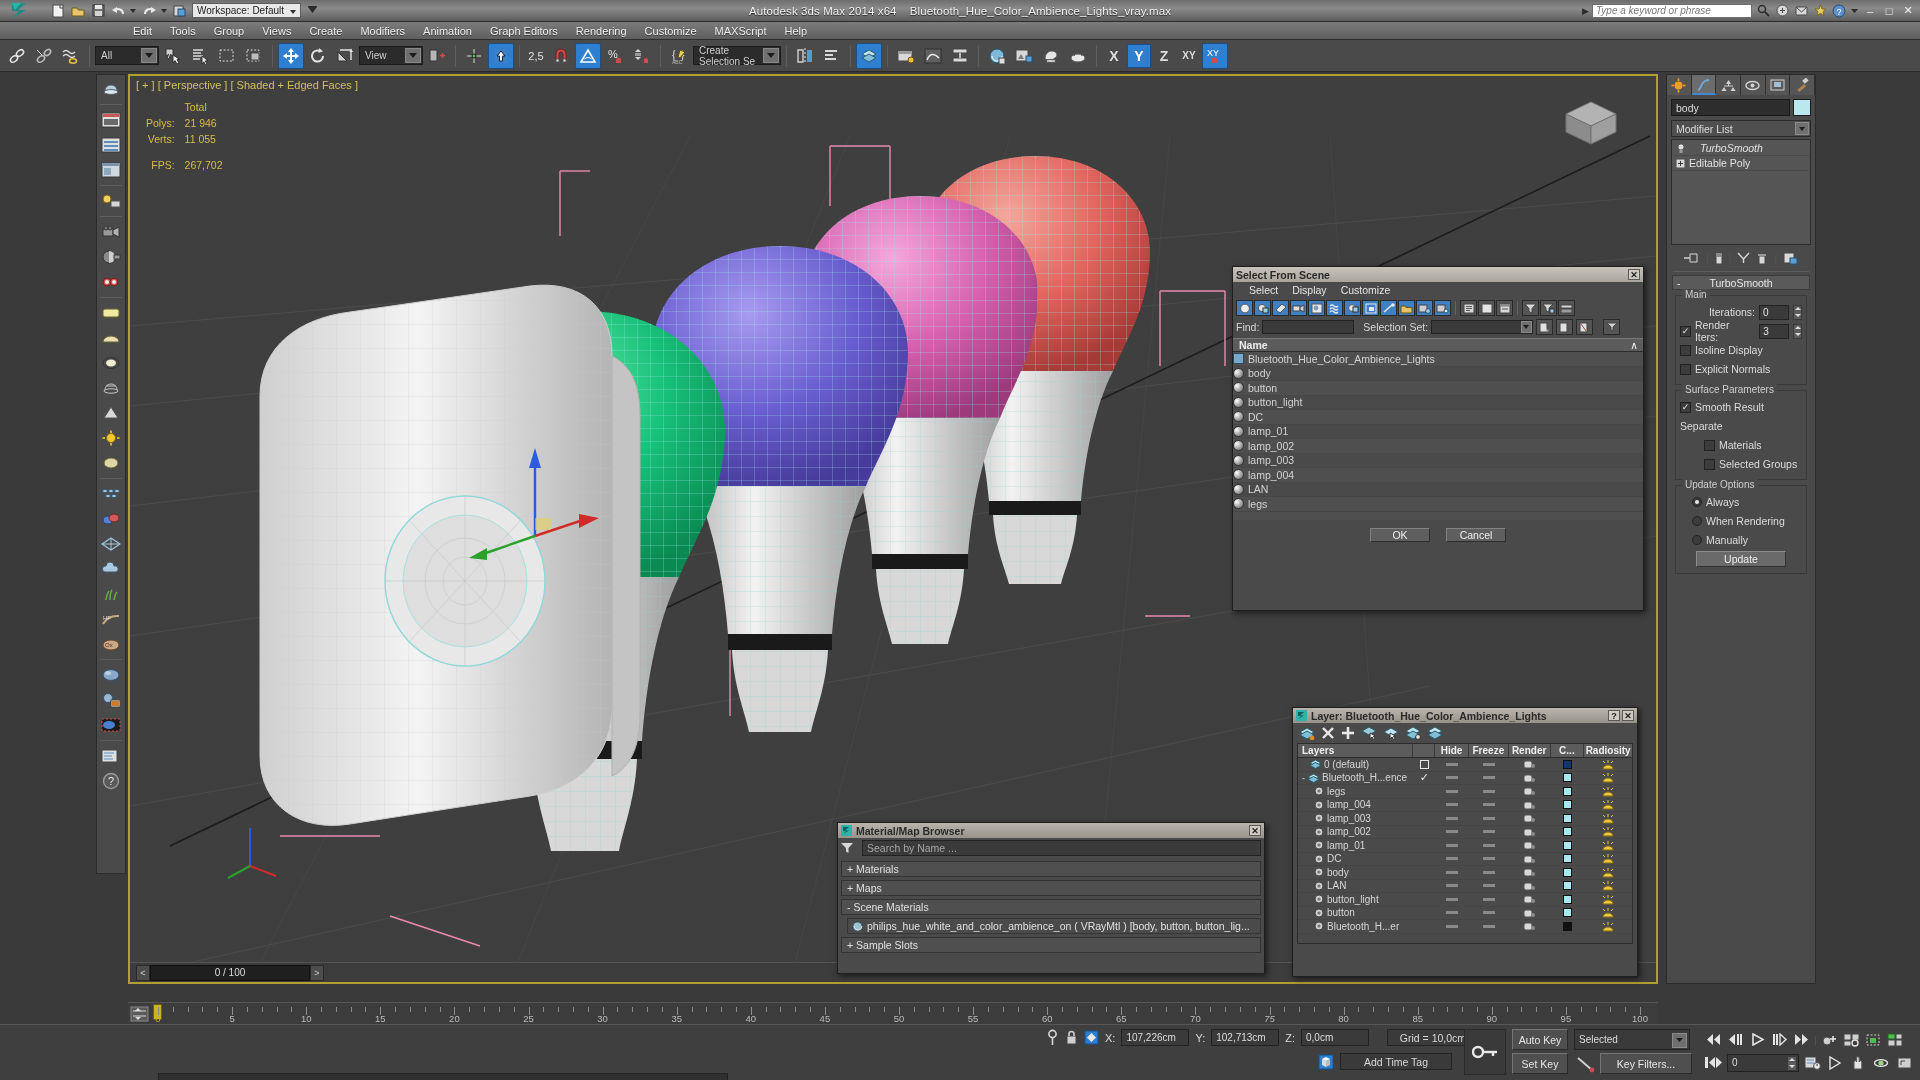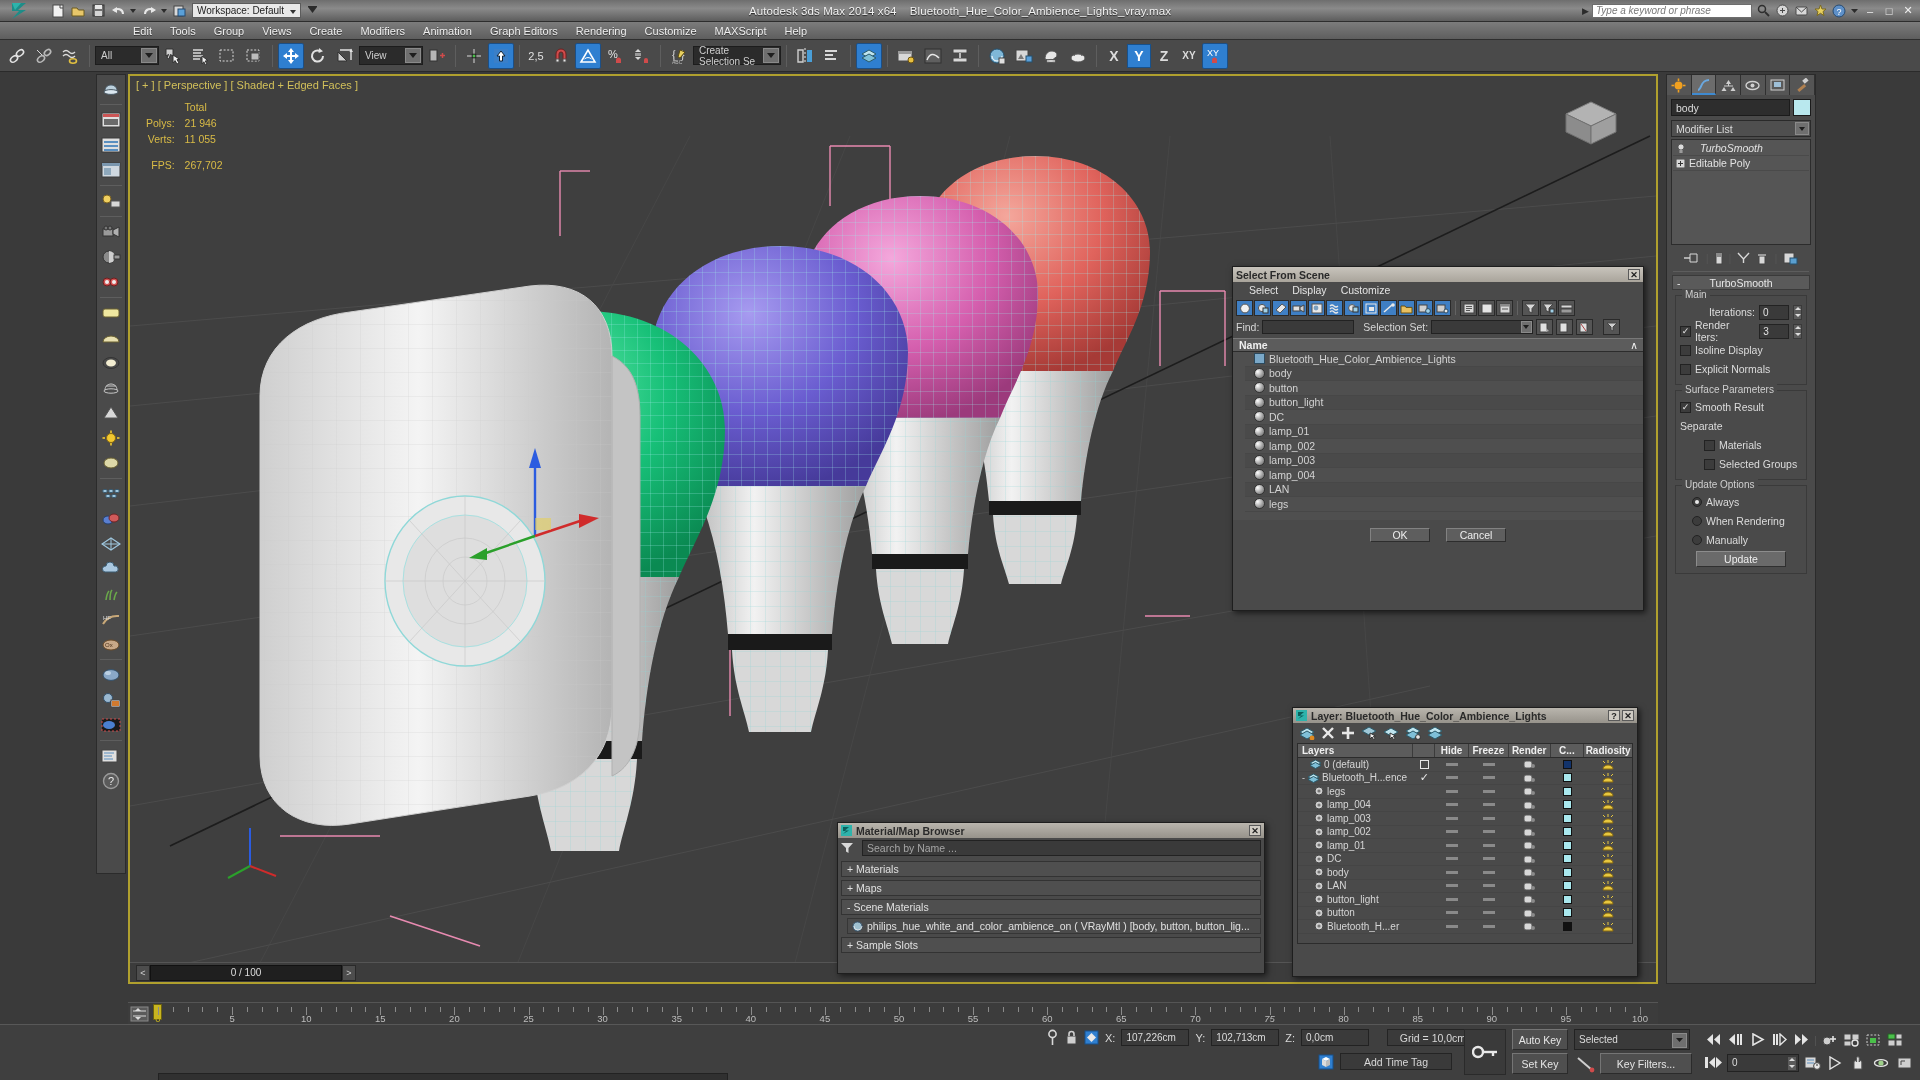--- a/index.html
+++ b/index.html
@@ -58,21 +58,21 @@
     background:#3f3f3f; border:2px solid #b0a02e; overflow:hidden; }
   .vp-label { position:absolute; left:6px; top:3px; color:#d2c05a; font-size:11px; }
   .vp-stats { position:absolute; left:14px; top:22px; color:#d9bb46; font-size:10.5px; line-height:14px; }
   .vp-stats table td { color:#d9bb46; font-size:10.5px; padding-right:8px; }
   .vp-stats td.lbl { text-align:right; }
   .vcube { position:absolute; right:30px; top:16px; width:70px; height:60px; opacity:.85; }
   .timeslider { position:absolute; left:0; bottom:0; width:1530px; height:20px; background:#3c3c3c;
     border-top:1px solid #555; display:flex; align-items:center; }
   .ts-btn { width:14px; height:16px; background:#4d4d4d; border:1px solid #2a2a2a; color:#d0d0d0;
     display:flex; align-items:center; justify-content:center; font-size:9px; }
-  .ts-field { width:192px; height:16px; background:#1f1f1f; border:1px solid #111; color:#ddd;
+  .ts-field { width:160px; height:16px; background:#1f1f1f; border:1px solid #111; color:#ddd;
     display:flex; align-items:center; justify-content:center; font-size:10px; }
 
   
   .cmdpanel { position:absolute; left:1666px; top:74px; width:150px; height:910px; background:#4a4a4a;
     border:1px solid #2b2b2b; }
   .cp-tabs { display:flex; height:20px; background:#434343; border-bottom:1px solid #2b2b2b; }
   .cp-tab { width:25px; height:20px; display:flex; align-items:center; justify-content:center;
     border-right:1px solid #303030; background:#555; }
   .cp-tab.on { background:#6c6c6c; border-bottom:2px solid #3f8ad0; }
   .cp-namerow { display:flex; gap:3px; padding:4px 4px 2px 4px; }
@@ -126,22 +126,22 @@
   .dbtn { width:17px; height:16px; border:1px solid #2a2a2a; background:#3f7fc4; display:flex;
     align-items:center; justify-content:center; }
   .dbtn.grey { background:#555; }
   .dsep { width:1px; height:14px; background:#2e2e2e; border-right:1px solid #636363; margin:0 3px; }
   .findrow { display:flex; align-items:center; gap:3px; padding:1px 3px 3px 3px; font-size:10.5px; }
   .tfield { height:14px; background:#3a3a3a; border:1px solid #222; color:#ddd; font-size:10px; padding:0 3px;
     display:flex; align-items:center; }
   .listhdr { height:14px; background:#5c5c5c; border-top:1px solid #787878; border-bottom:1px solid #2c2c2c;
     display:flex; align-items:center; padding-left:6px; font-size:10.5px; font-weight:bold; color:#efefef; }
   .listbody { background:#4f4f4f; }
-  .lrow { height:14.5px; display:flex; align-items:center; gap:4px; padding-left:9px; font-size:10.5px; color:#d3d3d3;
-    border-bottom:1px solid #474747;margin-left:12px; }
+  .lrow { height:14.5px; display:flex; align-items:center; gap:4px; padding-left:0; font-size:10.5px; color:#d3d3d3;
+    border-bottom:1px solid #474747; }
   .lrow:nth-child(even) { background:#4a4a4a; }
   .obj-ico { width:11px; height:11px; border-radius:50%; background:radial-gradient(circle at 30% 30%,#fff,#9a9a9a 60%,#666); border:1px solid #333; }
   .grp-ico { width:11px; height:11px; background:#7aa8c8; border:1px solid #2c4a5e; }
   .dlg-footer { display:flex; justify-content:center; gap:16px; padding:8px 0 7px 0; }
   .dbtn-ok { width:60px; height:14px; background:#5e5e5e; border:1px solid #828282; border-right-color:#2d2d2d;
     border-bottom-color:#2d2d2d; color:#eee; font-size:10.5px; display:flex; align-items:center; justify-content:center; }
 
   
   .lay-hdr { display:flex; height:14px; background:#5c5c5c; border-bottom:1px solid #2c2c2c; font-size:10px;
     font-weight:bold; color:#efefef; }

